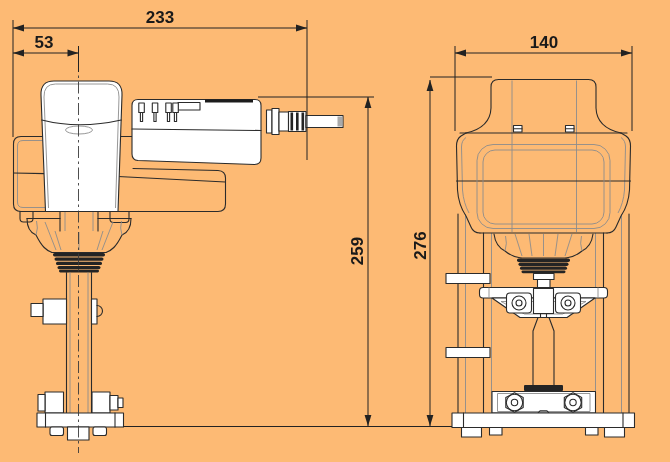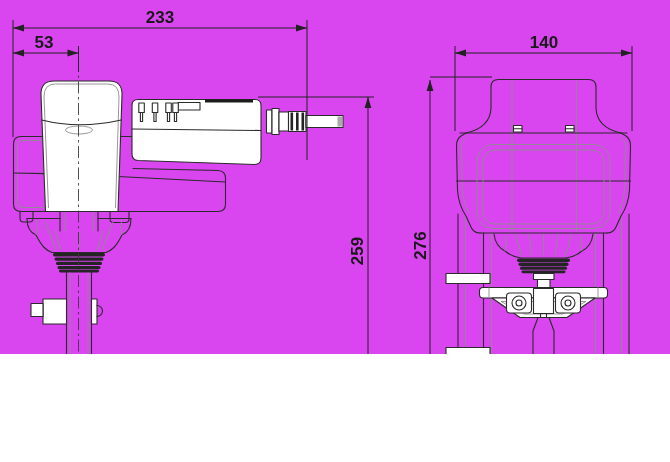--- a/index.html
+++ b/index.html
@@ -1,16 +1,16 @@
 <!DOCTYPE html>
 <html><head>
 <meta charset="utf-8">
 <style>
   html,body{margin:0;padding:0;background:#fff;}
-  .stage{position:relative;width:670px;height:354px;background:#d946ef;overflow:hidden;
+  .stage{position:relative;width:670px;height:462px;background:#fdba74;overflow:hidden;
          font-family:"Liberation Sans",sans-serif;}
   svg{display:block}
   .ol   {fill:none;stroke:#2b2b2b;stroke-width:1.1;stroke-linejoin:round;stroke-linecap:round;}
   .olf  {fill:#ffffff;stroke:#2b2b2b;stroke-width:1.1;stroke-linejoin:round;}
   .thin {fill:none;stroke:#8c8c8c;stroke-width:0.9;stroke-linejoin:round;}
   .dim  {fill:none;stroke:#222222;stroke-width:1;}
   .arrow{fill:#222222;stroke:none;}
   .dark {fill:#242424;stroke:none;}
   .gray {fill:#aaaaaa;stroke:none;}
   .dimtxt{font-family:"Liberation Sans",sans-serif;font-size:17px;font-weight:bold;fill:#1a1a1a;}

